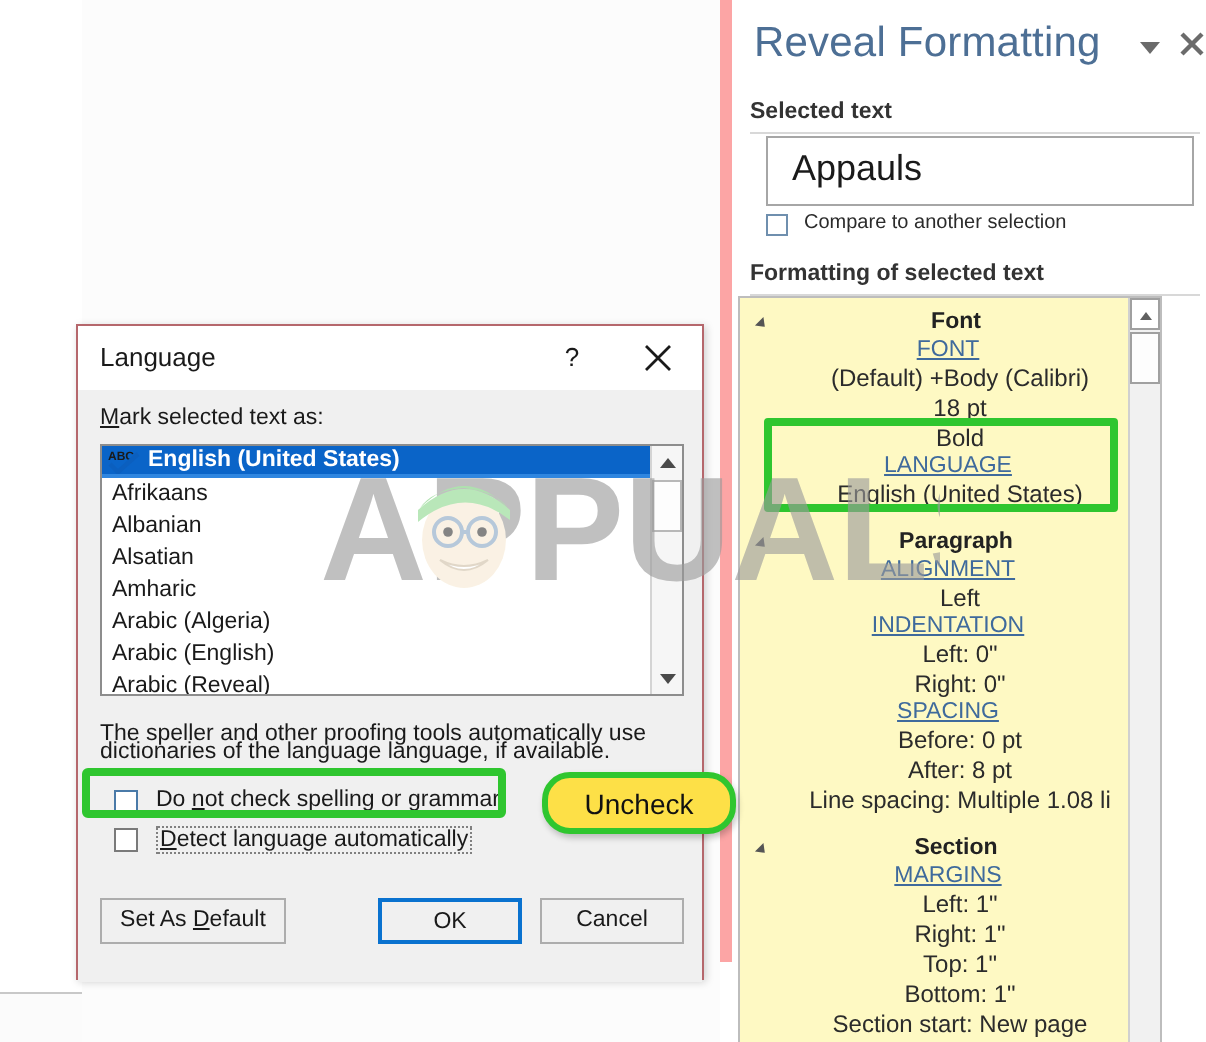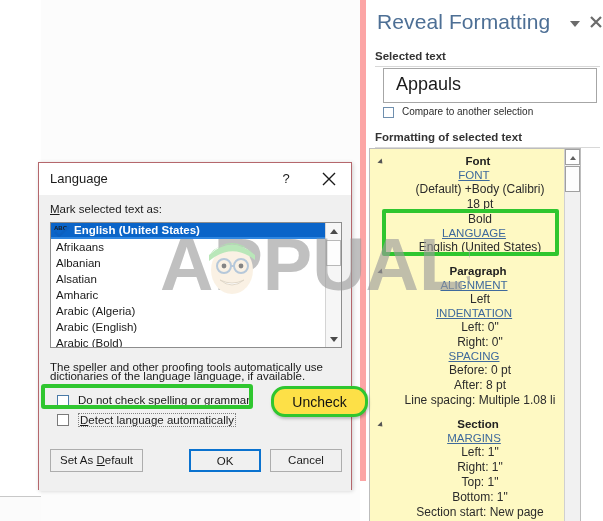--- a/index.html
+++ b/index.html
@@ -561,21 +561,21 @@
           <div class="lang-item selected"><span id="abc-icon"><svg viewBox="0 0 17 13" width="17" height="13">
                 <text x="0" y="6" font-family="Liberation Sans, sans-serif" font-size="6" font-weight="bold" fill="#1a1a1a">ABC</text>
                 <path d="M1 8 L5 12 L15 3" stroke="#0b5fbf" stroke-width="2.2" fill="none"></path>
               </svg></span><span>English (United States)</span></div>
           <div class="lang-item"><span>Afrikaans</span></div>
           <div class="lang-item"><span>Albanian</span></div>
           <div class="lang-item"><span>Alsatian</span></div>
           <div class="lang-item"><span>Amharic</span></div>
           <div class="lang-item"><span>Arabic (Algeria)</span></div>
           <div class="lang-item"><span>Arabic (English)</span></div>
-          <div class="lang-item"><span>Arabic (Bold)</span></div>
+          <div class="lang-item"><span>Arabic (Reveal)</span></div>
         </div>
       <div id="lang-list-scroll">
         <div class="sb-arrow-up"></div>
         <div id="lang-list-thumb"></div>
         <div class="sb-arrow-dn"></div>
       </div>
     </div>
 
     <div id="speller-1" class="speller-line">The speller and other proofing tools automatically use</div>
     <div id="speller-2" class="speller-line">dictionaries of the language language, if available.</div>

